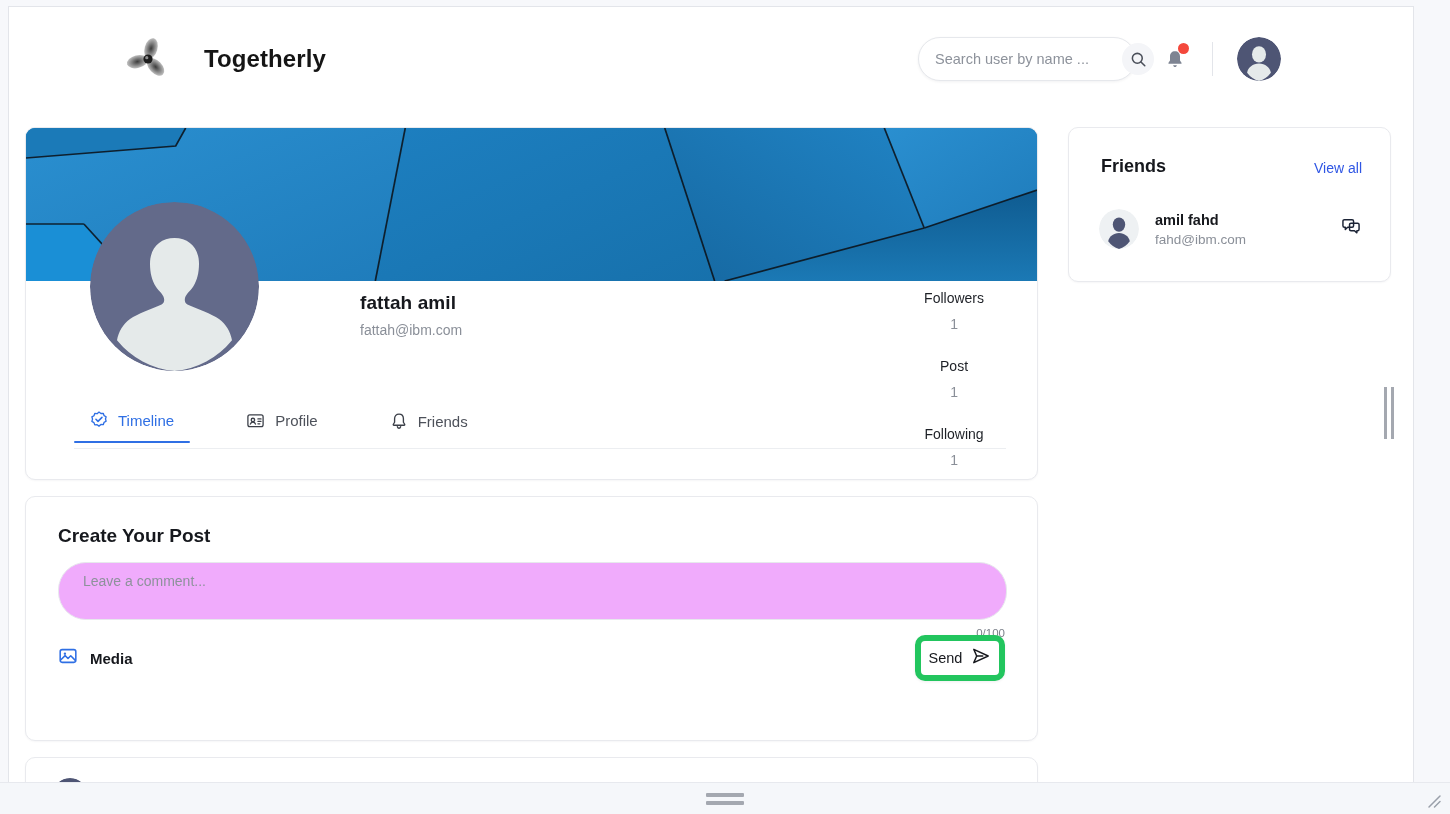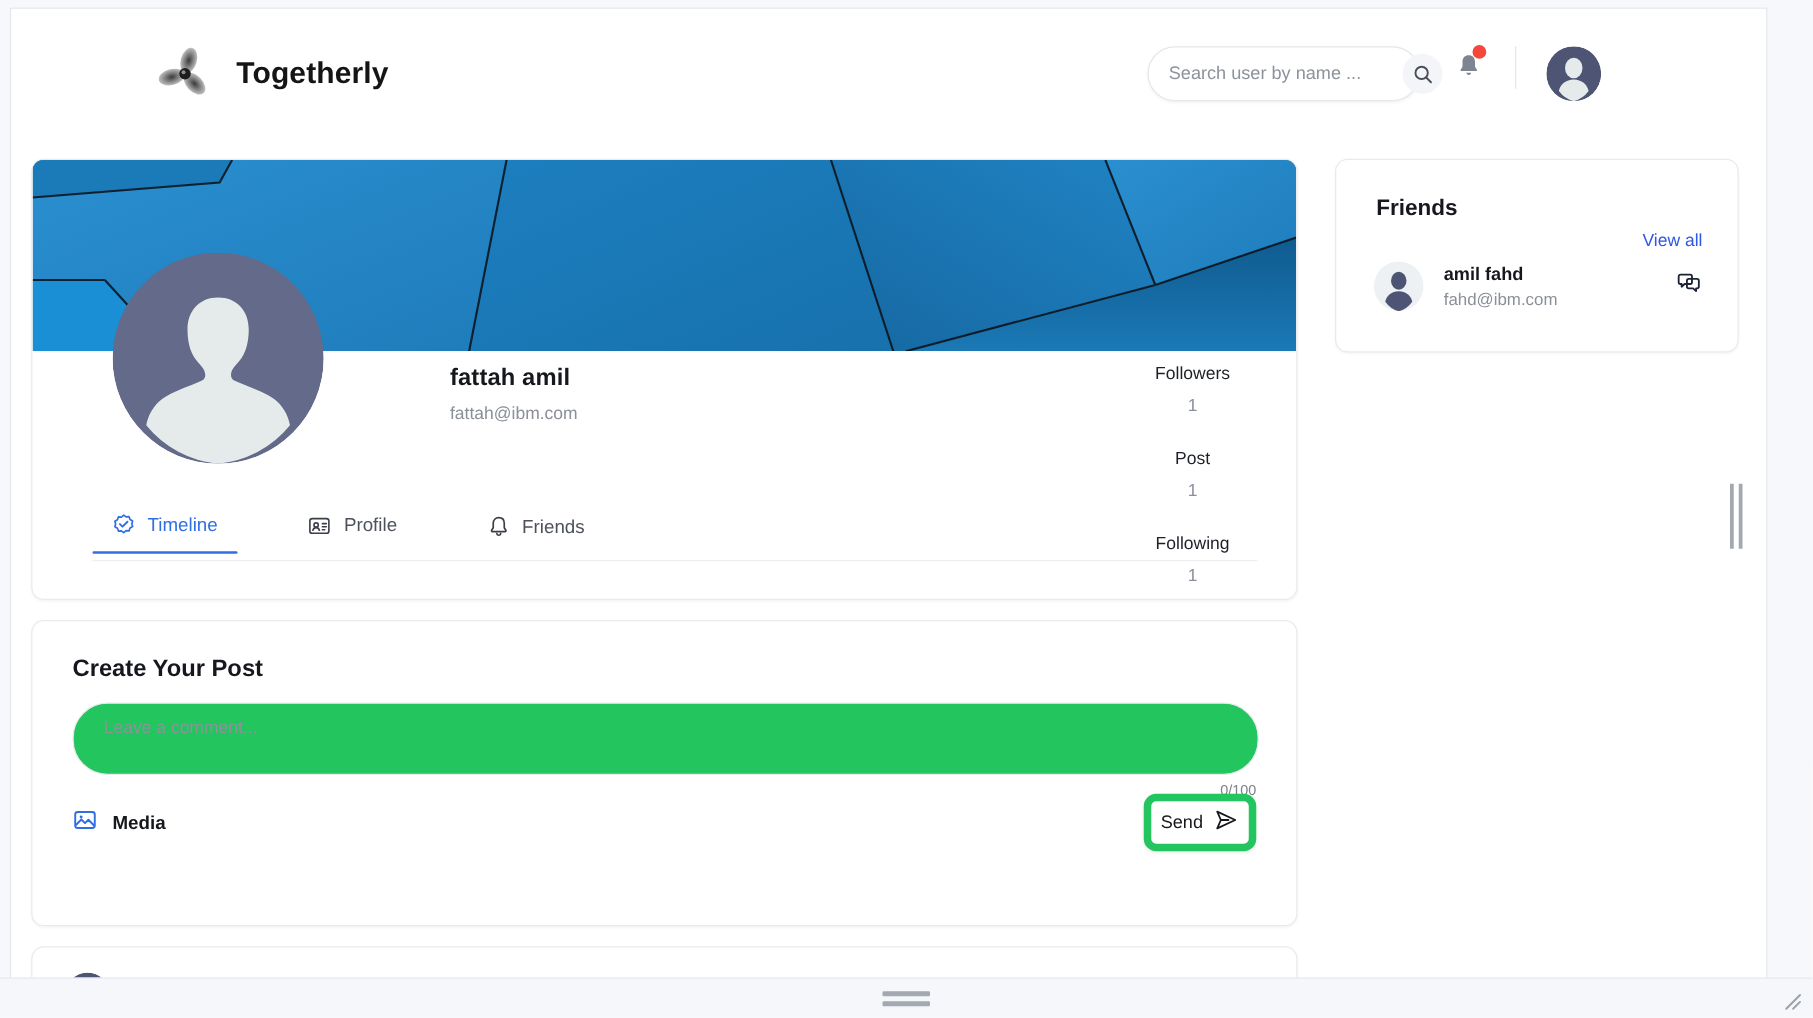--- a/index.html
+++ b/index.html
@@ -29,32 +29,32 @@
   
   #navbar {
     position: absolute;
     left: 0; top: 0;
     width: 100%; height: 104px;
     background: #ffffff;
     display: flex;
     align-items: center;
   }
   #brand {
-    display: flex; align-items: center; gap: 18px;
+    display: flex; align-items: center; gap: 33px;
     margin-left: 116px;
   }
   #brand-logo { width: 46px; height: 46px; display:block; }
   #brand-name {
     font-size: 24px; font-weight: 600; color: #151515;
     letter-spacing: .1px;
   }
   #nav-right {
     position: absolute; right: 132px; top: 50%;
     transform: translateY(-50%);
-    display: flex; gap: 0;
+    display: flex; align-items: center; gap: 0;
   }
   #search-box {
     width: 218px; height: 44px;
     background: #ffffff;
     border: 1px solid #e6e8ec;
     border-radius: 24px;
     display: flex; align-items: center;
     padding-left: 16px; padding-right: 4px;
     box-shadow: 0 1px 3px rgba(16,24,40,.06);
   }
@@ -160,21 +160,21 @@
     position: absolute; left: 32px; top: 28px;
     font-size: 19px; font-weight: 700; color: #16181d;
   }
   #post-textarea-wrap {
     position: absolute; left: 32px; top: 65px;
     width: 949px; height: 58px;
   }
   #post-textarea {
     width: 100%; height: 100%;
     border: 1px solid #e7e9ed; border-radius: 28px;
-    background: #22c55e;
+    background: #f0abfc;
     padding: 10px 24px;
     font-family: "Liberation Sans", sans-serif;
     font-size: 14px; color: #3d424c;
     resize: none; outline: none; overflow: hidden;
   }
   #post-textarea::placeholder { color: #8d929b; }
   #char-counter {
     position: absolute; right: 32px; top: 130px;
     font-size: 11.5px; color: #7b808a;
   }
@@ -226,21 +226,21 @@
   #friends-card {
     position: absolute; left: 1059px; top: 16px;
     width: 323px; height: 155px;
   }
   #friends-title {
     position: absolute; left: 32px; top: 28px;
     font-size: 18px; font-weight: 700; color: #16181d;
   }
   #friends-viewall {
     position: absolute; right: 28px; top: 32px;
-    font-size: 14px; color: #2f56e4; cursor: pointer; margin-top: 24px;
+    font-size: 14px; color: #2f56e4; cursor: pointer;
   }
   #friend-row {
     position: absolute; left: 30px; top: 80px;
     width: 263px; height: 42px;
     display: flex; align-items: center;
   }
   #friend-avatar {
     width: 40px; height: 40px; border-radius: 50%; overflow: hidden;
     flex: 0 0 auto;
   }

